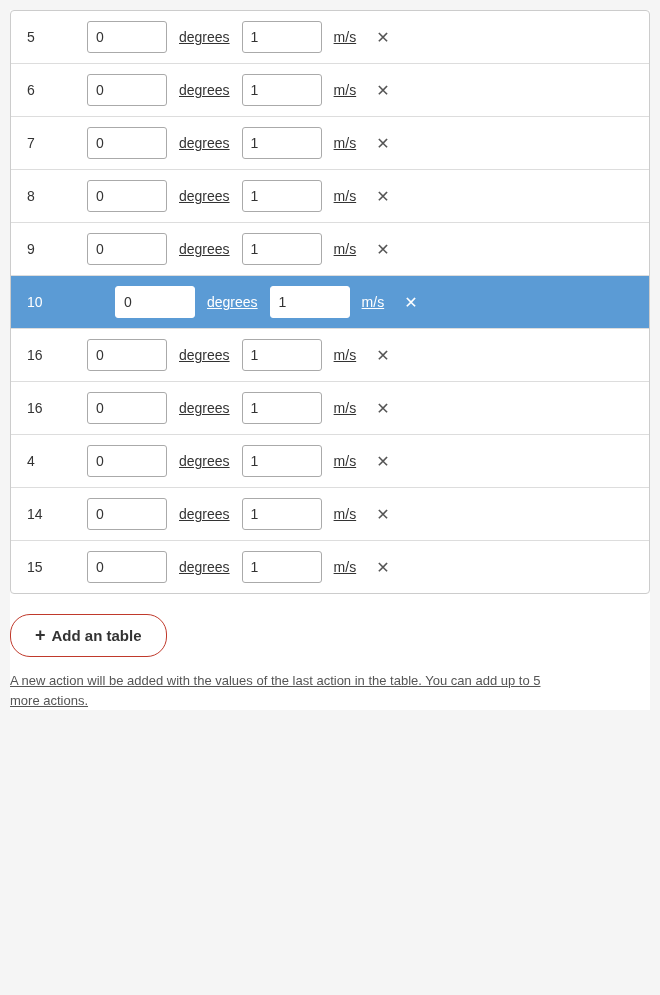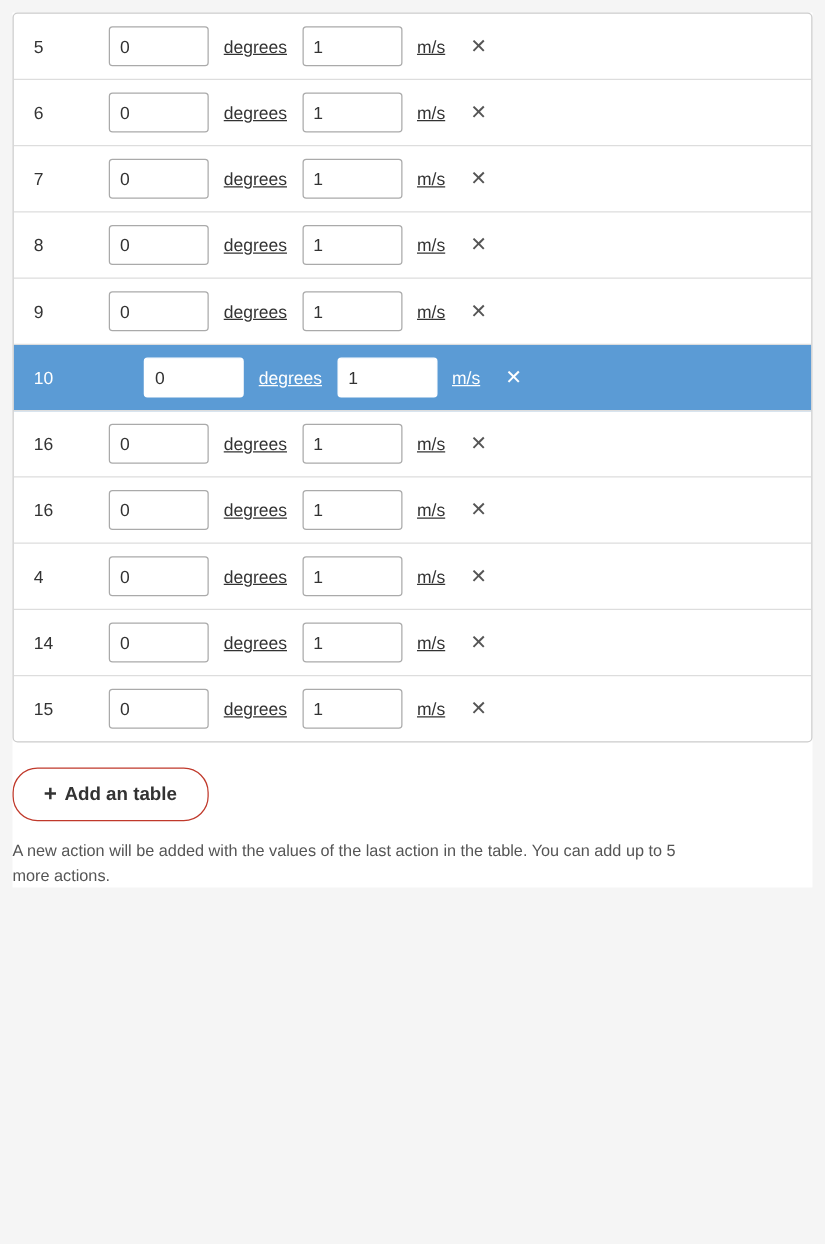--- a/index.html
+++ b/index.html
@@ -129,20 +129,21 @@
     .add-action-btn .plus-icon {
       font-size: 18px;
       color: #333;
     }
 
     .hint-text {
       font-size: 13px;
       color: #555;
       line-height: 1.5;
       max-width: 540px;
+      text-decoration: underline;
     }
   </style>
 </head>
 <body>
 
 <div class="container">
   <div class="table-wrapper" id="table-wrapper">
   <div class="table-row">
     <span class="row-number">5</span>
     <div class="row-content">

